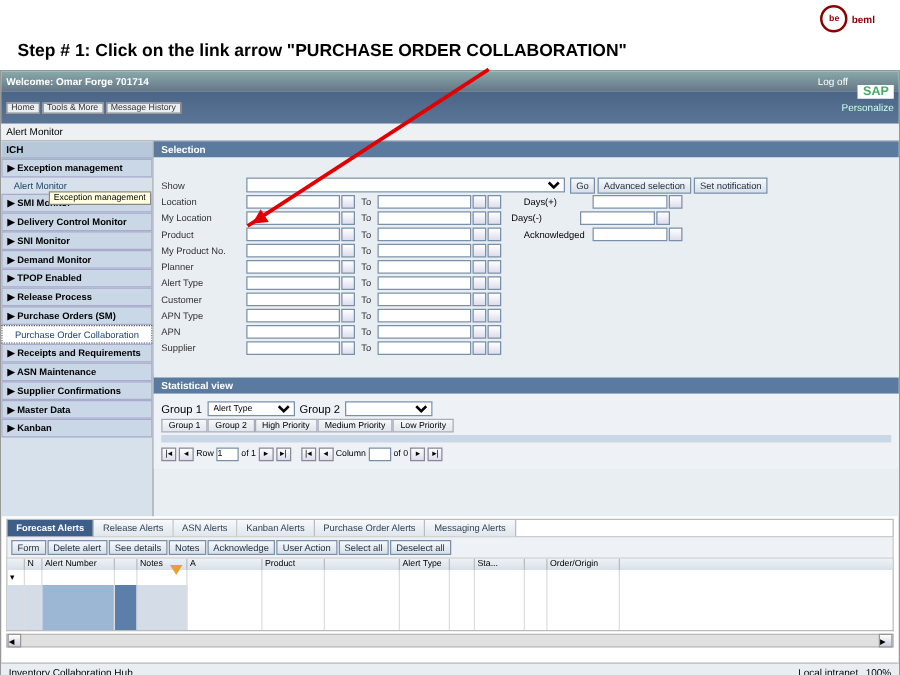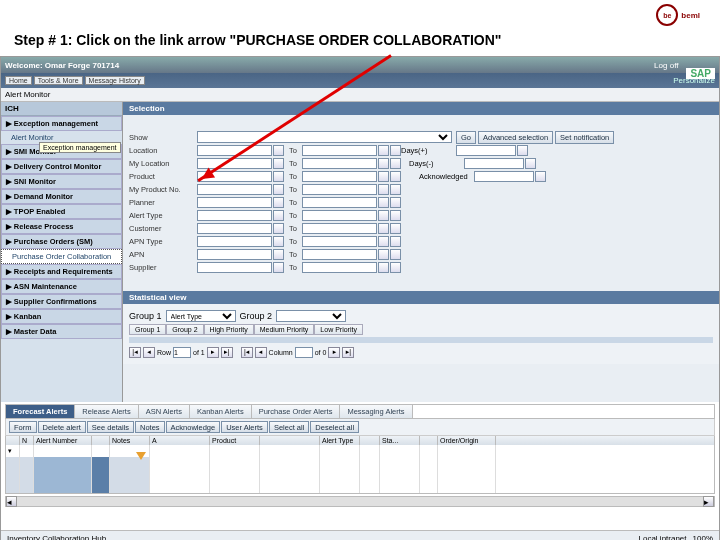--- a/index.html
+++ b/index.html
@@ -6,21 +6,21 @@
   html, body { width: 720px; height: 540px; font-family: Arial, sans-serif; font-size: 9px; overflow: hidden; background: #fff; }
   .slide { position: relative; width: 720px; height: 540px; }
   .logo-hdr { height: 30px; display: flex; justify-content: flex-end; align-items: center; padding-right: 20px; }
   .logo-circ { width: 22px; height: 22px; border: 2px solid #8a0000; border-radius: 50%; display: inline-flex; align-items: center; justify-content: center; font-weight: bold; color: #8a0000; font-size: 7px; }
   .logo-txt { font-size: 8px; font-weight: bold; color: #8a0000; margin-left: 3px; }
   .step-title { font-size: 14px; font-weight: bold; padding: 2px 14px 8px; }
   .app { position: relative; width: 720px; height: 490px; border: 1px solid #999; }
   .topbar1 { height: 16px; background: linear-gradient(#8aa, #678); color: #fff; display: flex; align-items: center; padding: 4px 4px; font-size: 8px; }
   .topbar1 .wel { flex: 1; font-weight: bold; }
   .topbar1 .sap { background: #fff; color: #4a6; font-weight: bold; padding: 0 4px; font-size: 10px; margin-top: 16px; }
-  .topbar2 { height: 15px; background: linear-gradient(#4a6585, #5a7595); display: flex; align-items: center; padding: 0 4px; }
+  .topbar2 { height: 26px; background: linear-gradient(#4a6585, #5a7595); display: flex; align-items: center; padding: 0 4px; }
   .tabbtn { background: #e9eef3; border: 1px solid #888; font-size: 7px; padding: 0 3px; margin-right: 2px; color: #333; }
   .topbar2 .spacer { flex: 1; }
   .topbar2 .pers { color: #cfe; font-size: 8px; }
   .submenu { height: 14px; background: #eef1f4; border-bottom: 1px solid #bbb; font-size: 8px; padding: 0 4px; display: flex; align-items: center; }
   .body { display: flex; height: 300px; }
   .sidebar { width: 122px; background: #d6e1ec; border-right: 1px solid #999; font-size: 8px; overflow: hidden; position: relative; }
   .side-head { background: #b7c8da; font-weight: bold; padding: 2px 4px; border-bottom: 1px solid #9ab; font-size: 8px;}
   .side-sec { background: #c9d7e6; font-weight: bold; padding: 2px 4px; border: 1px solid #aac; font-size: 7.5px;}
   .side-item { padding: 2px 4px 2px 10px; color: #23466a; cursor: pointer; font-size: 7.5px; }
   .side-item.hl { background: #fff; border: 1px dashed #e33; }
@@ -106,22 +106,22 @@
         <div class="side-sec">▶ Delivery Control Monitor</div>
         <div class="side-sec">▶ SNI Monitor</div>
         <div class="side-sec">▶ Demand Monitor</div>
         <div class="side-sec">▶ TPOP Enabled</div>
         <div class="side-sec">▶ Release Process</div>
         <div class="side-sec">▶ Purchase Orders (SM)</div>
         <div class="side-item dot hl">Purchase Order Collaboration</div>
         <div class="side-sec">▶ Receipts and Requirements</div>
         <div class="side-sec">▶ ASN Maintenance</div>
         <div class="side-sec">▶ Supplier Confirmations</div>
+        <div class="side-sec">▶ Master Data</div>
         <div class="side-sec">▶ Kanban</div>
-        <div class="side-sec">▶ Master Data</div>
       </div>
 
       <div class="main">
         <div class="sel-hdr">Selection</div>
         <div class="filter-area">
           <div class="row">
             <span class="lbl">Show</span>
             <select class="sel" style="width:255px"></select>
             <button class="btn" style="margin-left:4px">Go</button>
             <button class="btn" style="margin-left:2px">Advanced selection</button>
@@ -129,21 +129,21 @@
           </div>
           <div id="filter-rows">
               <div class="row">
                 <span class="lbl">Location</span>
                 <input class="inp sm" style="">
                 <span class="pick"></span>
                 <span class="lbl2">To</span>
                 <input class="inp sm" style="">
                 <span class="pick"></span>
                 <span class="pick"></span>
-                <span class="lbl3" style="">Days(+)</span>
+                <span class="lbl3" style="margin-left:18px">Days(+)</span>
                 <input class="inp" style="width: 60px;">
                 <span class="pick"></span>
               </div>
               <div class="row">
                 <span class="lbl">My Location</span>
                 <input class="inp sm" style="">
                 <span class="pick"></span>
                 <span class="lbl2">To</span>
                 <input class="inp sm" style="">
                 <span class="pick"></span>
@@ -275,21 +275,21 @@
       <div class="alert-tab">Kanban Alerts</div>
       <div class="alert-tab">Purchase Order Alerts</div>
       <div class="alert-tab">Messaging Alerts</div>
     </div>
     <div class="alert-tool" style="margin:0 4px;">
       <button class="btn">Form</button>
       <button class="btn">Delete alert</button>
       <button class="btn">See details</button>
       <button class="btn">Notes</button>
       <button class="btn">Acknowledge</button>
-      <button class="btn">User Alerts</button>
+      <button class="btn">User Action</button>
       <button class="btn">Select all</button>
       <button class="btn">Deselect all</button>
     </div>
     <div class="tbl" style="margin:0 4px;">
       <div class="tbl-head">
         <div class="c1"></div>
         <div class="c2">N</div>
         <div class="c3">Alert Number</div>
         <div class="c4"></div>
         <div class="c5">Notes</div>

